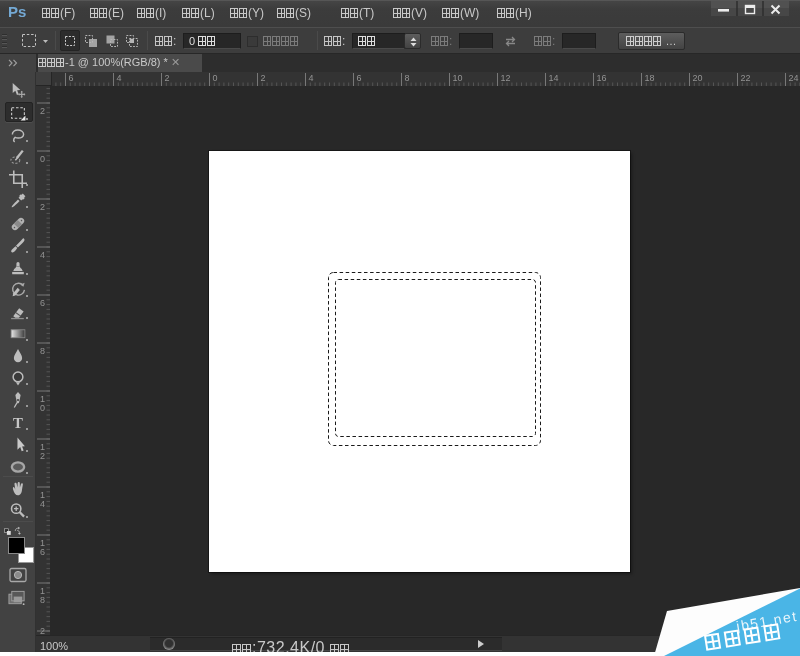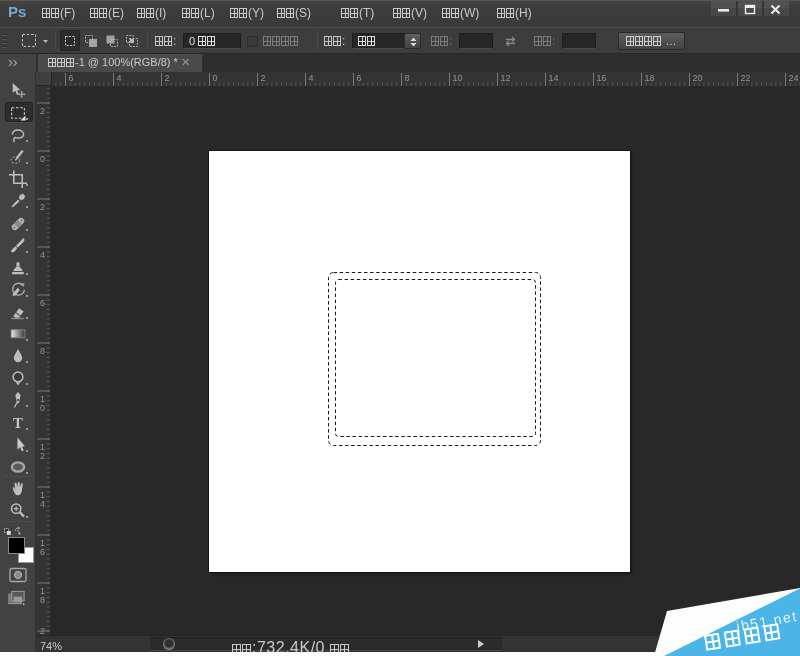--- a/index.html
+++ b/index.html
@@ -30,21 +30,21 @@
 .lbl { position:absolute; top:7px; color:#c4c4c4; font-size:12px; line-height:12px; white-space:nowrap;}
 .dim { color:#7b7b7b; }
 .field { position:absolute; top:5px; height:16px; background:#272727;
   border:1px solid #1d1d1d; border-bottom-color:#4a4a4a; color:#ddd; font-size:11px;
   line-height:14px; padding-left:5px; }
 .btn3d { background:linear-gradient(#5d5d5d,#434343); border:1px solid #2b2b2b;
   border-radius:2px; color:#ccc; }
 
 #tabstrip { left:36px; top:54px; width:764px; height:18px; background:#2d2d2d; }
 #tab { position:absolute; left:2px; top:0; width:164px; height:18px; background:#4a4a4a;
-  color:#c9c9c9; font-size:11px; line-height:17px; padding-left:10px; white-space:nowrap;}
+  color:#c9c9c9; font-size:11px; line-height:17px; white-space:nowrap;}
 #toolhead { left:0; top:54px; width:36px; height:18px; background:#424242; }
 
 #toolbar { left:0; top:72px; width:36px; height:580px; background:#424242;
   border-right:1px solid #313131; }
 .tool { position:absolute; left:9px; width:18px; height:18px; }
 #pressed { position:absolute; left:5px; top:30px; width:28px; height:20px;
   background:#2d2d2d; border:1px solid #232323; border-radius:2px;
   box-shadow:0 1px 0 #4e4e4e; }
 
 #rcorner { left:36px; top:72px; width:16px; height:14px; background:#3f3f3f;
@@ -347,21 +347,21 @@
     </div>
 
   <div id="doc" class="abs">
     <svg width="421" height="421" viewBox="0 0 421 421">
       <rect x="119.5" y="121.5" width="212" height="173" rx="5" fill="none" stroke="#1a1a1a" stroke-width="1" stroke-dasharray="3.5 2.6"></rect>
       <rect x="126.5" y="128.5" width="200" height="157" rx="3" fill="none" stroke="#1a1a1a" stroke-width="1" stroke-dasharray="3.5 2.6"></rect>
     </svg>
   </div>
 
   <div id="status" class="abs">
-    <div style="position:absolute;left:4px;top:4px">74%</div>
+    <div style="position:absolute;left:4px;top:4px">100%</div>
     <div style="position:absolute;left:114px;top:1px;width:352px;height:14px;background:#2b2b2b;border-top:1px solid #222;border-bottom:1px solid #454545"></div>
     <div style="position:absolute;left:127px;top:2px;width:12px;height:12px;border-radius:50%;background:radial-gradient(circle at 50% 45%,#303030 40%,#8d8d8d 70%)"></div>
     <div style="position:absolute;left:196px;top:3px;font-size:16px;letter-spacing:.5px"><span class="z" style="width:9px;height:10px"></span><span class="z" style="width:9px;height:10px"></span>:732.4K/0 <span class="z" style="width:9px;height:10px"></span><span class="z" style="width:9px;height:10px"></span></div>
     <div style="position:absolute;left:442px;top:4px;width:0;height:0;border-left:6px solid #ccc;border-top:4px solid transparent;border-bottom:4px solid transparent"></div>
   </div>
 </div>
 
 <svg id="wm" class="abs" viewBox="0 0 180 96">
   <polygon points="34,96 47,51 180,28 180,96" fill="#fdfdfd"></polygon>
   <polygon points="44,96 180,28.5 180,96" fill="#4ab5e6"></polygon>

